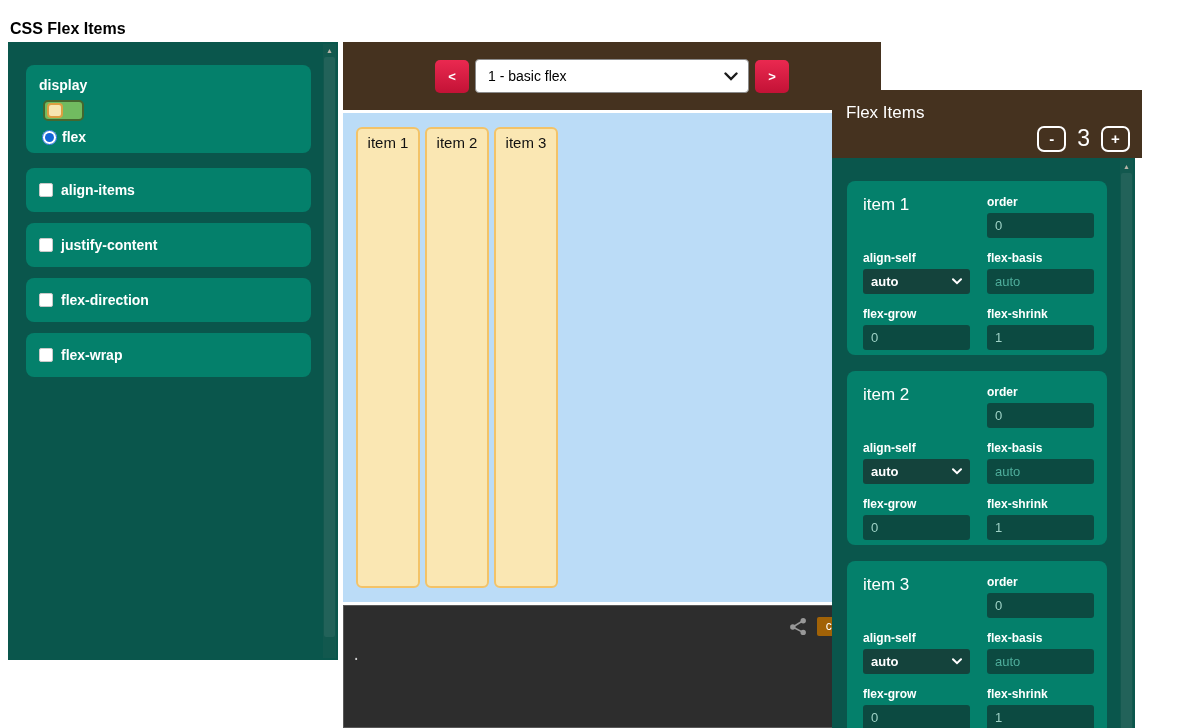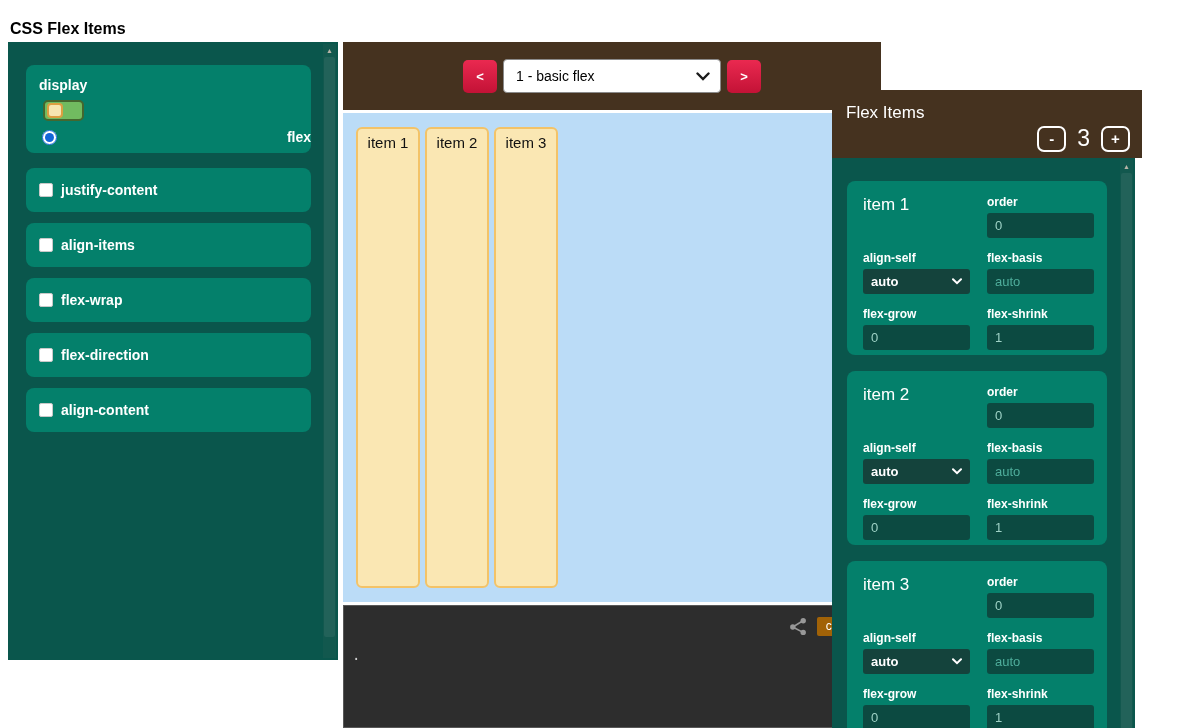--- a/index.html
+++ b/index.html
@@ -24,36 +24,36 @@
     padding:23px 0 0 18px; overflow:hidden;
   }
   .col-right .panel-body { width:303px; padding-left:15px; }
 
   
   .ctl-card { background:#04806b; border-radius:8px; width:285px; }
   .display-card { height:88px; margin-bottom:15px; padding:12px 0 0 13px; }
   .display-card .lbl { font-weight:bold; font-size:14px; color:#fff; }
   .toggle { margin:7px 0 0 4px; width:41px; height:21px; background:#71bb60; border:2px solid #44672f; border-radius:5px; position:relative; cursor:pointer; }
   .toggle .knob { position:absolute; left:2px; top:1px; width:16px; height:15px; background:#f7e6b1; border:2px solid #dd9f41; border-radius:4px; }
-  .radio-row { margin:8px 0 0 3px; display:flex; align-items:center; gap:5px; color:#fff; font-weight:bold; font-size:14px;justify-content:space-between; }
+  .radio-row { margin:8px 0 0 3px; display:flex; align-items:center; gap:5px; color:#fff; font-weight:bold; font-size:14px; }
   .radio-row input { width:15px; height:15px; margin:0; accent-color:#1566d8; cursor:pointer; }
   .check-card { height:44px; margin-bottom:11px; display:flex; align-items:center; padding-left:13px; gap:8px; }
   .check-card input { appearance:none; width:14px; height:14px; background:#fff; border:1px solid #c9c9c9; border-radius:2px; margin:0; cursor:pointer; }
   .check-card .lbl { color:#fff; font-weight:bold; font-size:14px; }
 
   
   .psb { position:absolute; top:2px; right:2px; width:13px; height:614px; background:#12584e; }
   .psb .sarrow { height:13px; text-align:center; font-size:7px; color:#b7b3a6; line-height:13px; cursor:pointer; }
   .psb .sthumb { position:absolute; left:1px; top:13px; width:11px; height:calc(100% - 34px); background:#226259; border-radius:2px; cursor:pointer; }
 
   
   .mid-header { background:#45321f; height:68px; display:flex; align-items:center; justify-content:center; gap:6px; }
   .nav-btn { width:34px; height:33px; border:none; border-radius:5px;
     background:linear-gradient(180deg,#ea2950,#c31236); color:#fff; font-size:13px; font-weight:bold; cursor:pointer; }
-  .select-wrap { position:relative; width:218px; height:34px; }
+  .select-wrap { position:relative; width:274px; height:34px; }
   .example-select { width:100%; height:100%; border-radius:4px; border:1px solid #8a8a8a; padding:0 30px 0 12px;
     font-size:14px; color:#000; background:#fff; appearance:none; font-family:"Liberation Sans",sans-serif; cursor:pointer; }
   .select-wrap .chev { position:absolute; right:11px; top:13px; pointer-events:none; }
 
   
   .stage { margin-top:3px; height:489px; background:#bbdcf7; padding:14px 13px 14px 13px; display:flex; align-items:stretch; }
   .stage-item { width:64px; background:#fae7b3; border:2px solid #f3c368; border-radius:6px; margin-right:5px;
     text-align:center; padding-top:5px; font-size:15px; color:#111; }
 
   
@@ -98,37 +98,33 @@
         <div class="knob"></div>
       </div>
       <div class="radio-row">
         <input type="radio" checked="" style="">
         <span>flex</span>
       </div>
     </div>
 
     <div class="ctl-card check-card">
       <input type="checkbox" style="">
+      <span class="lbl">align-items</span>
+    </div>
+    <div class="ctl-card check-card">
+      <input type="checkbox" style="">
       <span class="lbl">justify-content</span>
     </div>
     <div class="ctl-card check-card">
       <input type="checkbox" style="">
-      <span class="lbl">align-items</span>
+      <span class="lbl">flex-direction</span>
     </div>
     <div class="ctl-card check-card">
       <input type="checkbox" style="">
       <span class="lbl">flex-wrap</span>
-    </div>
-    <div class="ctl-card check-card">
-      <input type="checkbox" style="">
-      <span class="lbl">flex-direction</span>
-    </div>
-    <div class="ctl-card check-card">
-      <input type="checkbox" style="">
-      <span class="lbl">align-content</span>
     </div>
 
     <div class="psb">
       <div class="sarrow">▲</div>
       <div class="sthumb"></div>
     </div>
   </div>
 </div>
 
 <div class="col col-mid">

